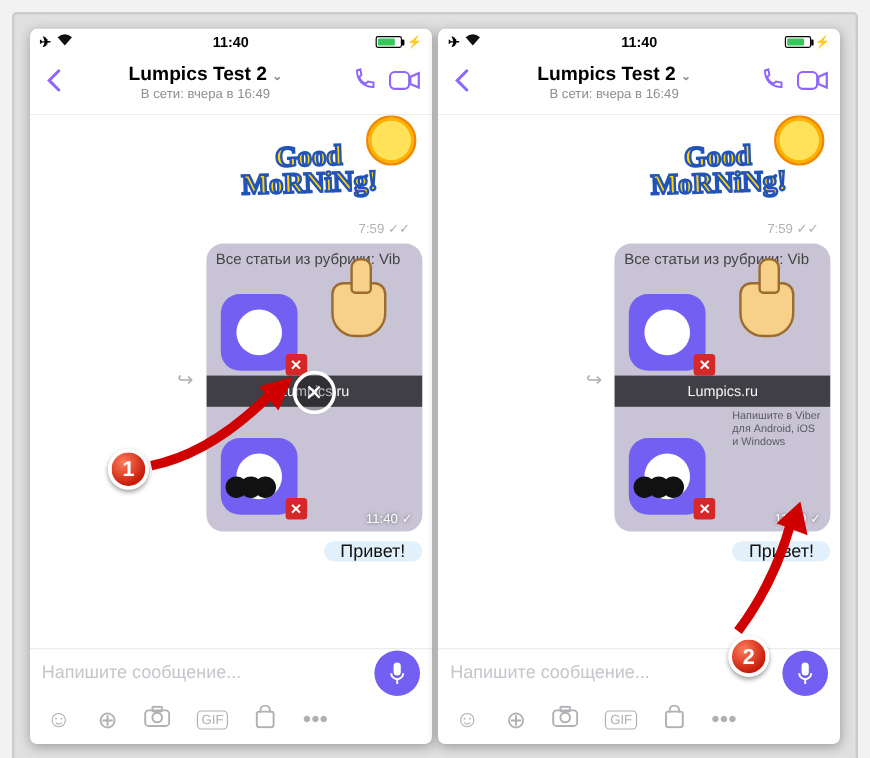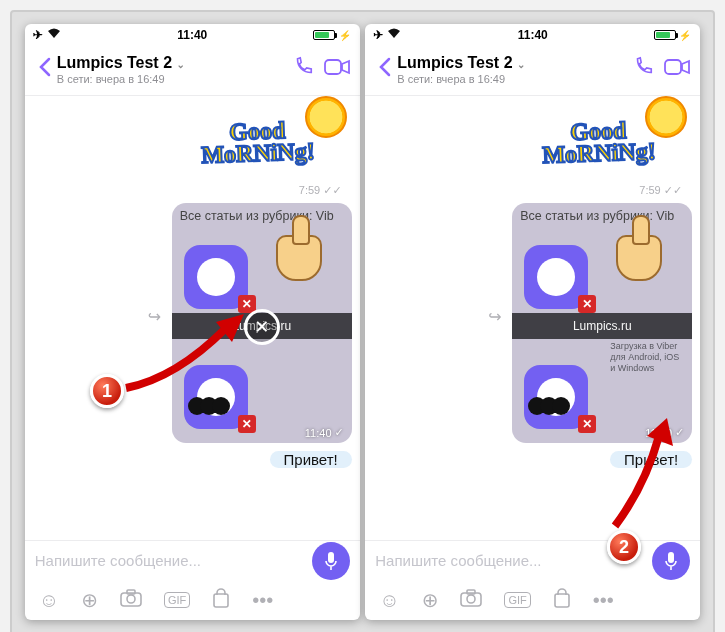--- a/index.html
+++ b/index.html
@@ -53,21 +53,21 @@
   .bolt { font-size:10px; }
   
   .header {
     height: 52px;
     display: flex;
     align-items: center;
     padding: 0 6px;
     border-bottom: 1px solid #ececee;
   }
   .back-btn { width: 26px; text-align: center; color: #7d5fff; font-size: 22px; }
-  .title-wrap { flex: 1; text-align: left; line-height: 1.2; }
+  .title-wrap { flex: 1; text-align: center; line-height: 1.2; }
   .title { font-size: 16px; font-weight: 600; }
   .title .chev { font-size: 10px; color: #888; }
   .subtitle { font-size: 11px; color: #8e8e93; }
   .hicon { width: 34px; text-align: center; color: #7d5fff; font-size: 20px; }
   
   .chat { flex:1; background:#fff; overflow:hidden; position:relative; padding: 4px 8px; }
   .sticker {
     width: 180px; height: 86px; margin-left:auto; margin-right:4px;
     display:flex; align-items:center; justify-content:center;
     position:relative;
@@ -373,21 +373,21 @@
         <div class="bubble-img">
           <div class="img-title">Все статьи из рубрики: Vib</div>
           <div class="viber-ico vi1">
               <span class="phone-ico"></span>
               <span class="redx">✕</span>
             </div>
           <div class="hand"></div>
           <div class="url-strip">
               <span>Lumpics.ru</span>
             </div>
-          <div class="subtext">Загрузка в Viber для Android, iOS и Windows</div>
+          <div class="subtext">Напишите в Viber для Android, iOS и Windows</div>
           <div class="viber-ico vi2">
               <span class="phone-ico"></span>
               <span class="redx">✕</span>
             </div>
           <div class="people">
               <span></span>
               <span></span>
               <span></span>
             </div>
           <div class="img-time">

